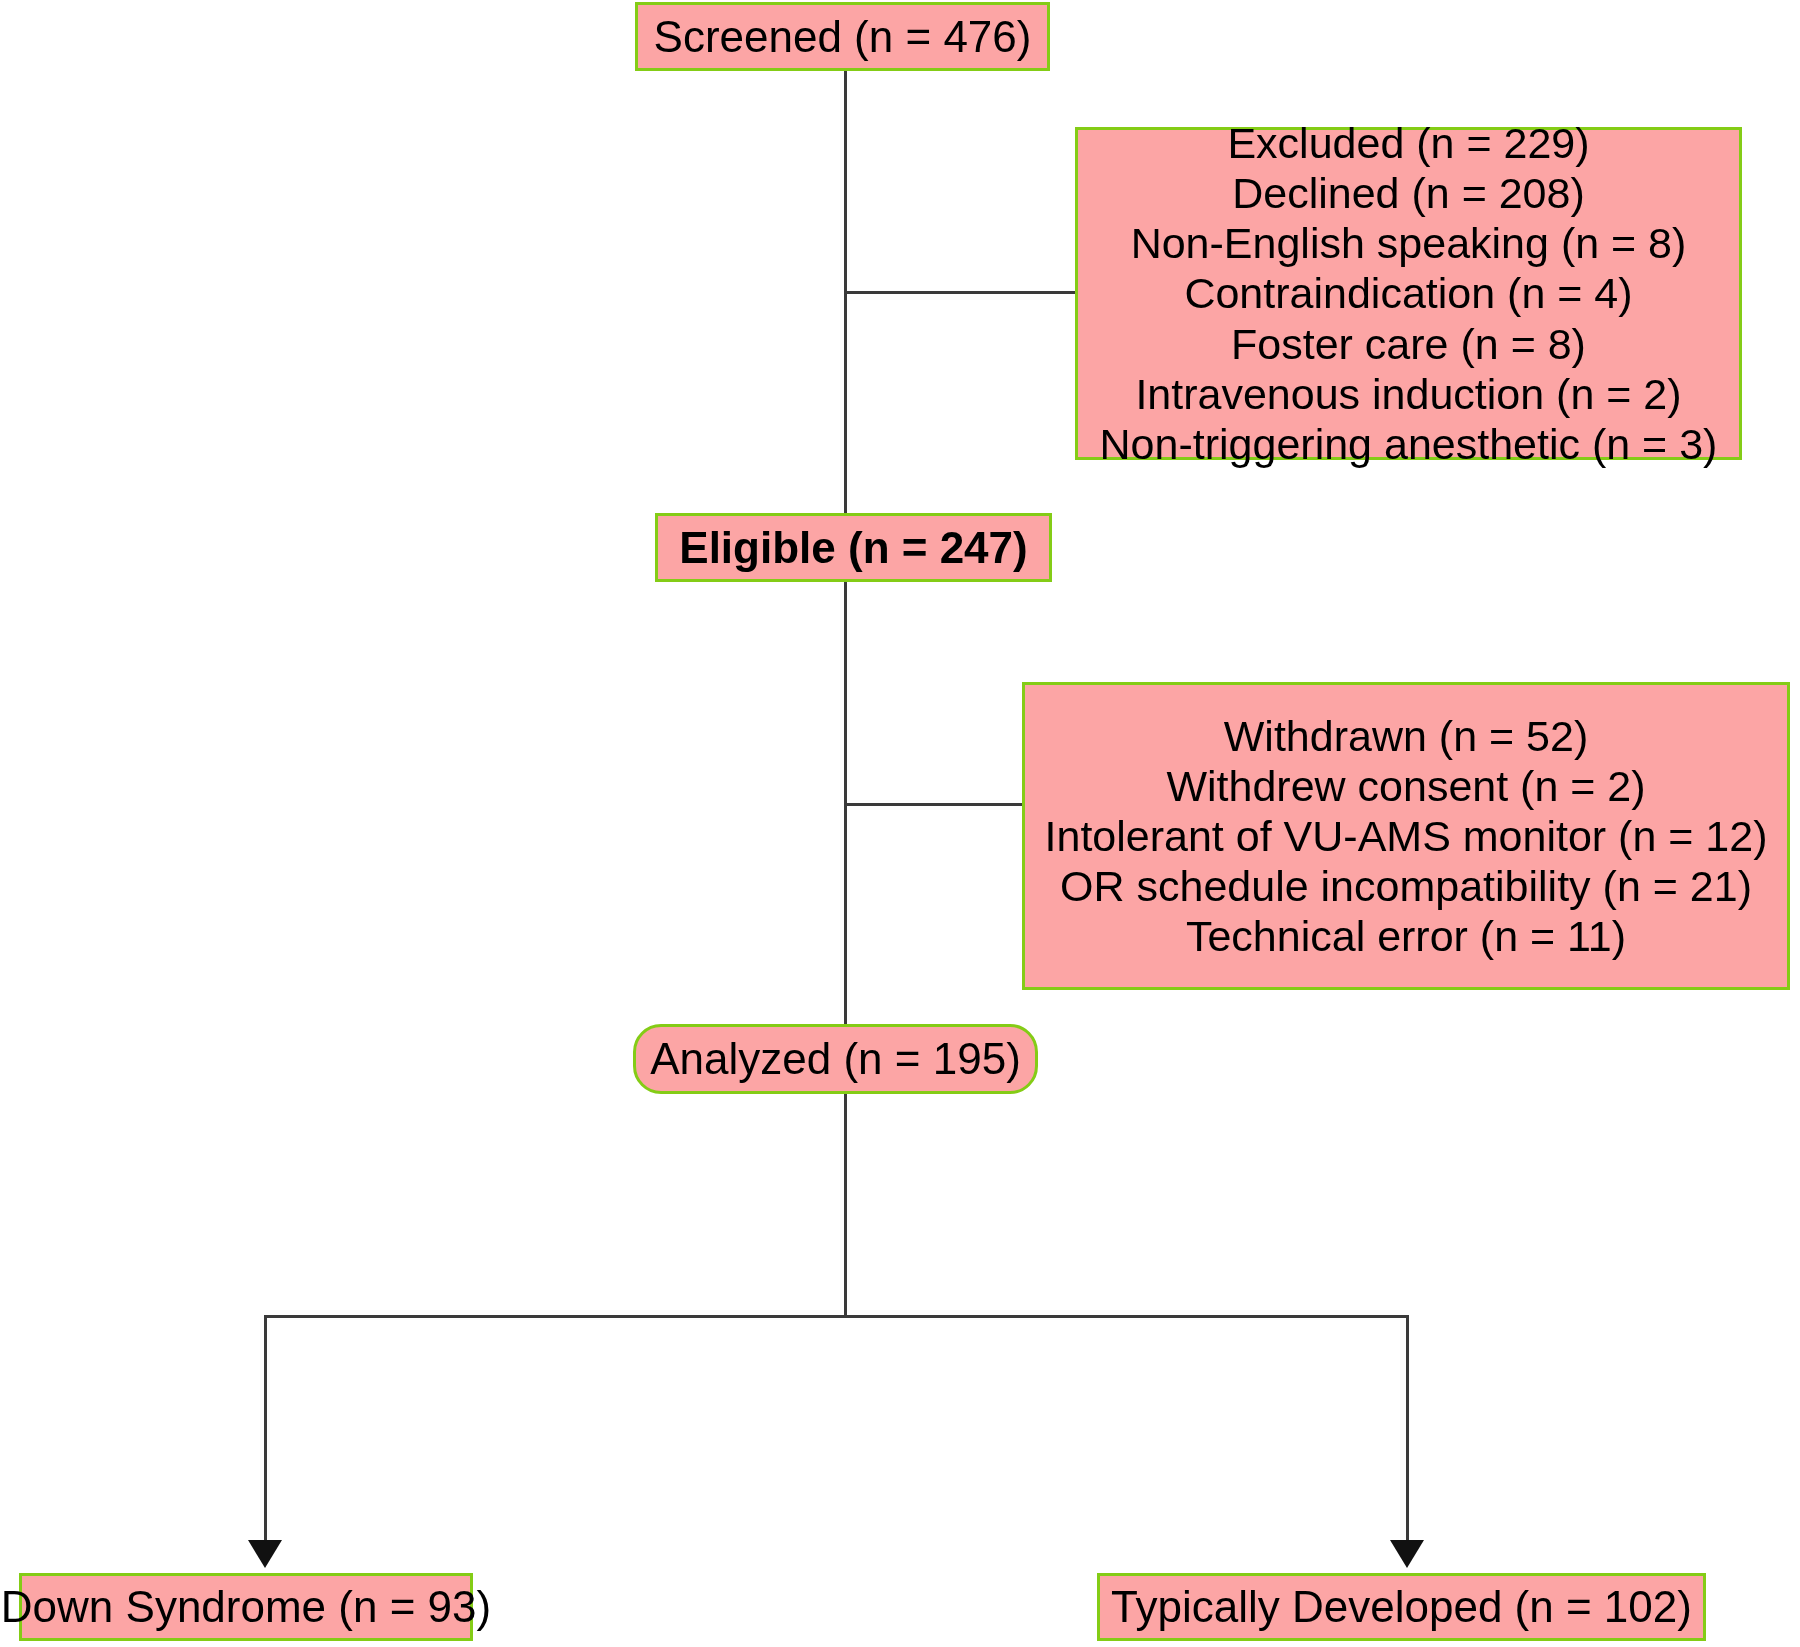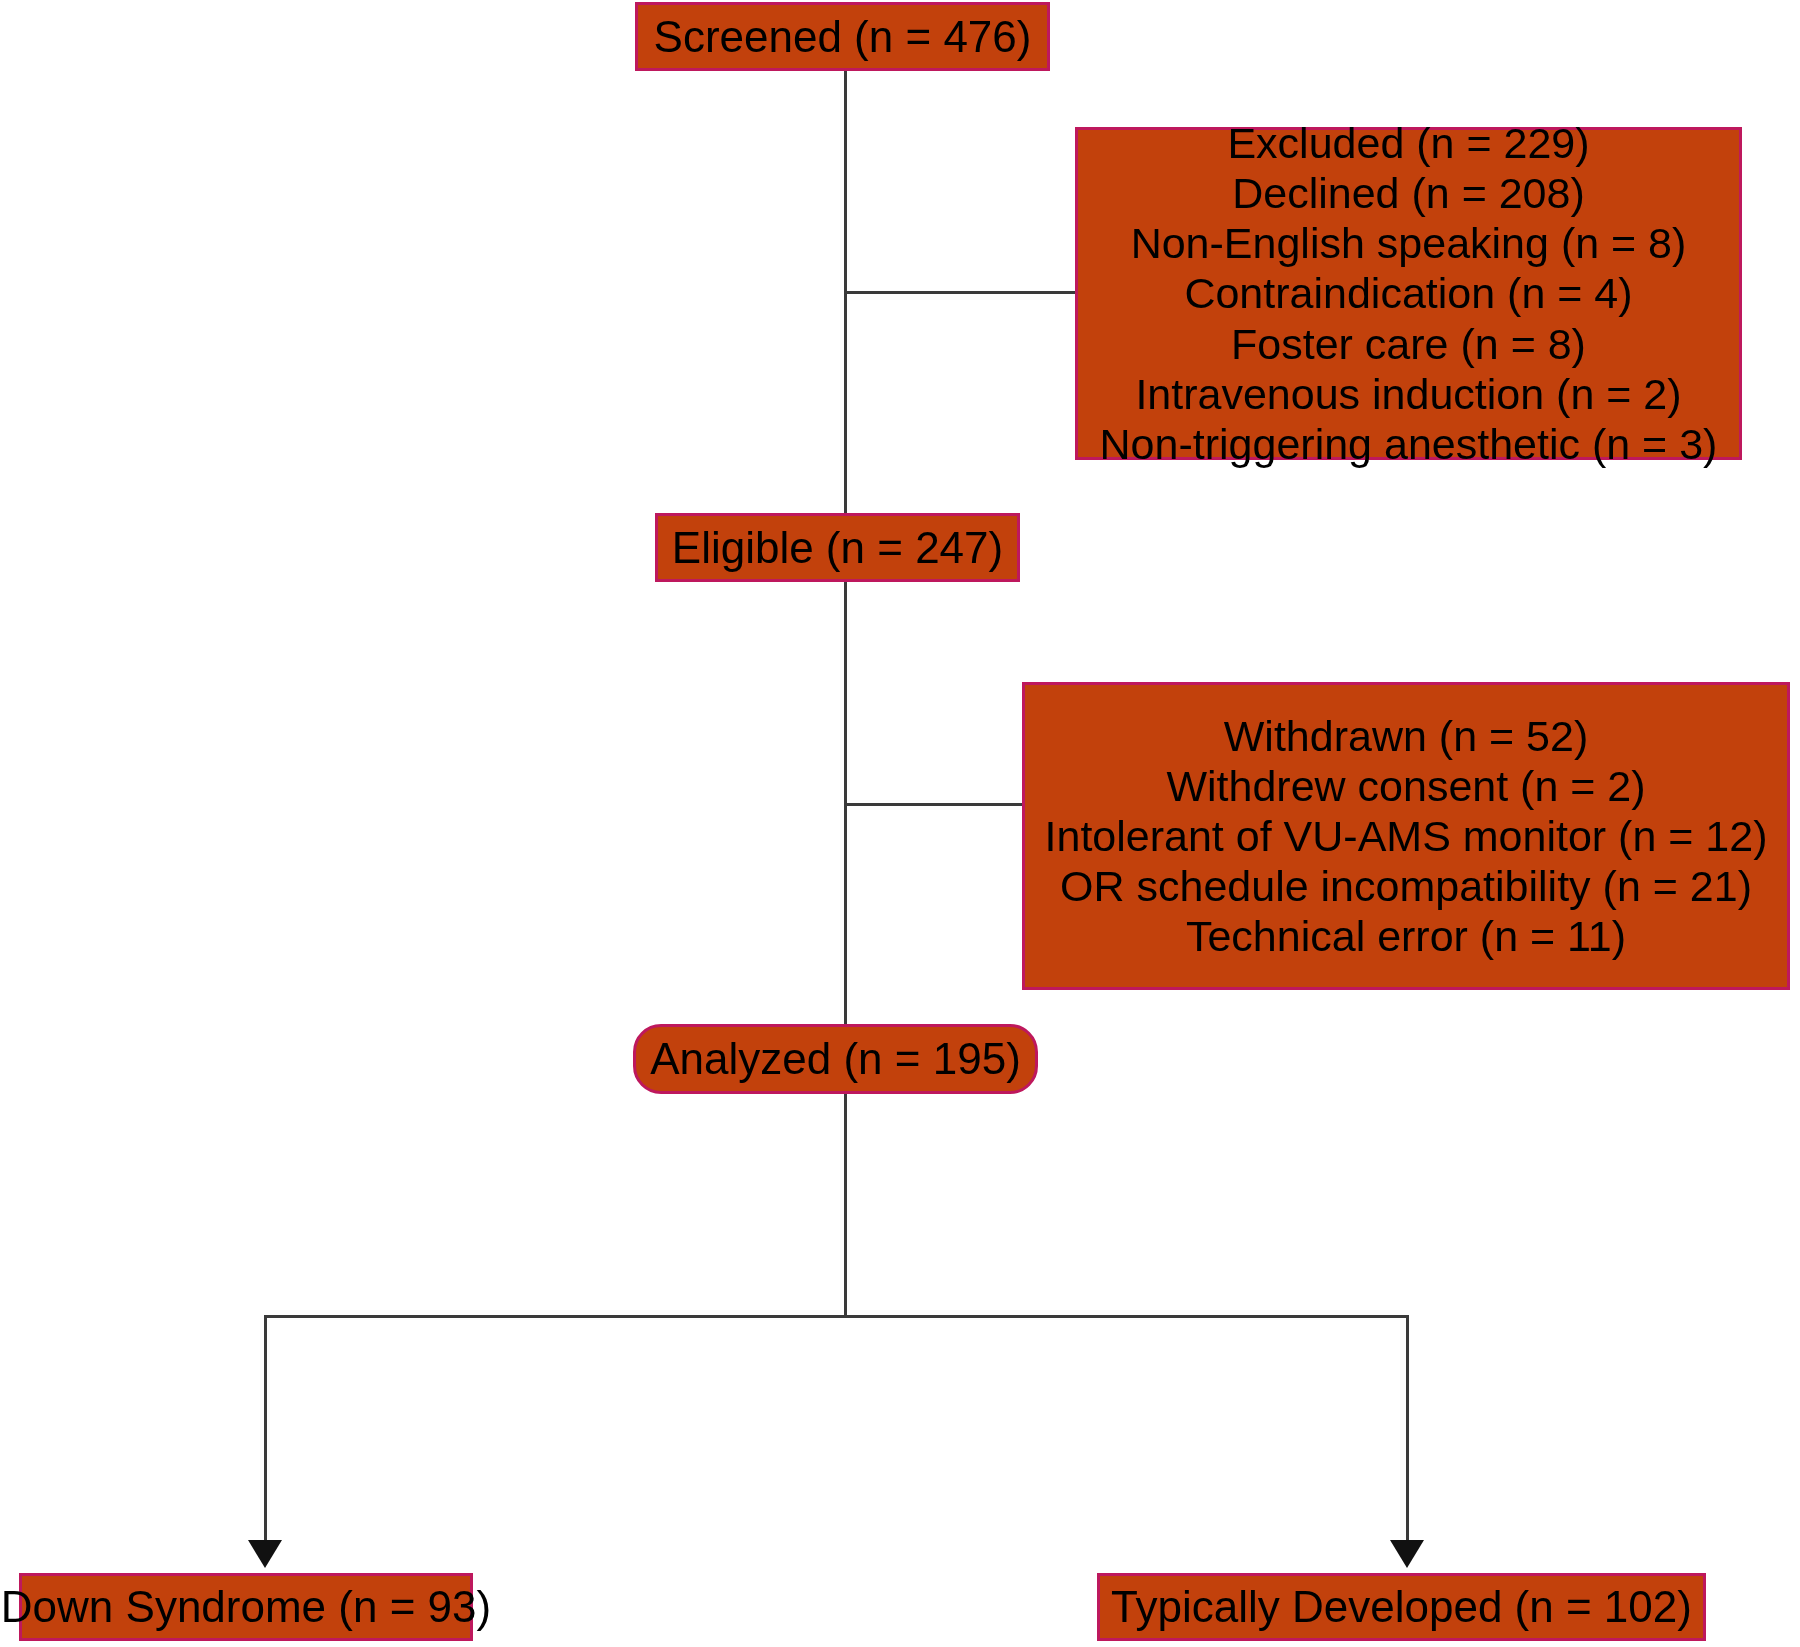--- a/index.html
+++ b/index.html
@@ -16,22 +16,22 @@
     position: relative;
     width: 1800px;
     height: 1647px;
     background: #ffffff;
     overflow: hidden;
   }
   
   .node {
     position: absolute;
     box-sizing: border-box;
-    border: 3px solid #be185d;
-    background: #c2410c;
+    border: 3px solid #84cc16;
+    background: #fca5a5;
     display: flex;
     flex-direction: column;
     align-items: center;
     justify-content: center;
     font-size: 44px;
     line-height: 1.12;
     color: #000000;
     white-space: nowrap;
     z-index: 3;
   }
@@ -92,21 +92,21 @@
   <div class="node multi" style="left:1075px; top:127px; width:667px; height:333px;">
     <span class="line">Excluded (n = 229)</span>
     <span class="line">Declined (n = 208)</span>
     <span class="line">Non-English speaking (n = 8)</span>
     <span class="line">Contraindication (n = 4)</span>
     <span class="line">Foster care (n = 8)</span>
     <span class="line">Intravenous induction (n = 2)</span>
     <span class="line">Non-triggering anesthetic (n = 3)</span>
   </div>
 
-  <div class="node" style="left:655px; top:513px; width:365px; height:69px;">
+  <div class="node" style="left:655px; top:513px; width:397px; height:69px;font-weight:bold;">
     <span class="line">Eligible (n = 247)</span>
   </div>
 
   <div class="node multi" style="left:1022px; top:682px; width:768px; height:308px;">
     <span class="line">Withdrawn (n = 52)</span>
     <span class="line">Withdrew consent (n = 2)</span>
     <span class="line">Intolerant of VU-AMS monitor (n = 12)</span>
     <span class="line">OR schedule incompatibility (n = 21)</span>
     <span class="line">Technical error (n = 11)</span>
   </div>

